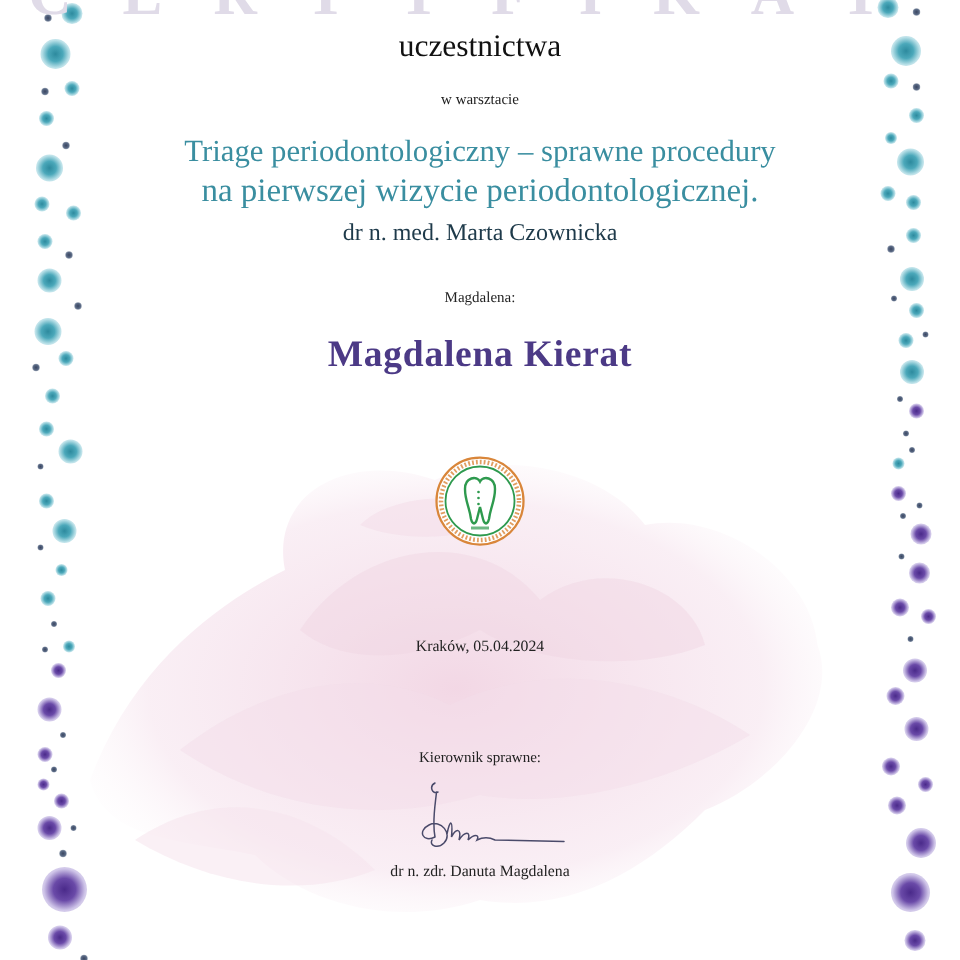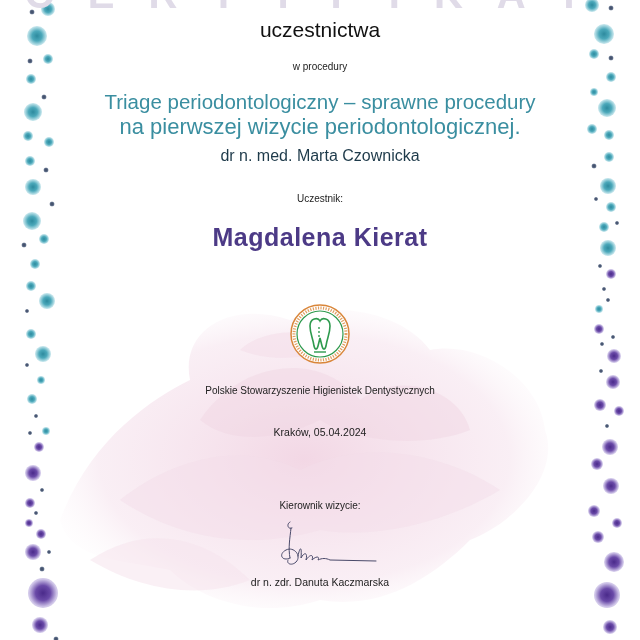--- a/index.html
+++ b/index.html
@@ -6,21 +6,21 @@
       margin: 0; padding: 0;
       width: 640px; height: 640px;
       overflow: hidden;
       background: #ffffff;
     }
     .page {
       position: relative;
       width: 635px; height: 640px;
       background: #ffffff;
       overflow: hidden;
-      font-family: Liberation Sans, sans-serif;
+      font-family: Liberation Serif, serif;
     }
     
     .flower {
       position: absolute;
       left: 0; top: 0;
       width: 640px; height: 640px;
       pointer-events: none;
     }
     .dot {
       position: absolute;
@@ -180,40 +180,39 @@
     <div class="dot purple" style="left:617px;top:523px;width:10px;height:10px;"></div>
     <div class="dot purple" style="left:598px;top:537px;width:12px;height:12px;"></div>
     <div class="dot purple" style="left:614px;top:562px;width:20px;height:20px;"></div>
     <div class="dot purple" style="left:607px;top:595px;width:26px;height:26px;"></div>
     <div class="dot purple" style="left:610px;top:627px;width:14px;height:14px;"></div>
   </div>
 
   <div class="top-heading">CERTYFIKAT</div>
 
   <div class="text t-uczest">uczestnictwa</div>
-  <div class="text t-warsz">w procedury</div>
+  <div class="text t-warsz">w warsztacie</div>
   <div class="text t-title1">Triage periodontologiczny – sprawne procedury</div>
   <div class="text t-title2">na pierwszej wizycie periodontologicznej.</div>
   <div class="text t-lecturer">dr n. med. Marta Czownicka</div>
-  <div class="text t-uczestnik">Uczestnik:</div>
+  <div class="text t-uczestnik">Magdalena:</div>
   <div class="text t-name">Magdalena Kierat</div>
 
   <svg class="logo" viewBox="0 0 60 60">
     <circle cx="30" cy="30" r="29" fill="#ffffff" stroke="#d9863a" stroke-width="1.5"></circle>
     <circle cx="30" cy="30" r="23" fill="#ffffff" stroke="#2e9a4e" stroke-width="1.2"></circle>
     <circle cx="30" cy="30" r="26" fill="none" stroke="#d9863a" stroke-width="3" stroke-dasharray="1.2 1.4" opacity="0.8"></circle>
     <path d="M20 22 C 20 14, 28 13, 30 17 C 32 13, 40 14, 40 22 C 40 30, 37 34, 36 42 C 35 46, 33 46, 32 42 L 30 34 L 28 42 C 27 46, 25 46, 24 42 C 23 34, 20 30, 20 22 Z" fill="none" stroke="#2e9a4e" stroke-width="1.6"></path>
     <circle cx="29" cy="24" r="0.9" fill="#2e9a4e"></circle>
     <circle cx="29" cy="28" r="0.9" fill="#2e9a4e"></circle>
     <circle cx="29" cy="32" r="0.9" fill="#2e9a4e"></circle>
     <rect x="24" y="47" width="12" height="2" fill="#2e9a4e" opacity="0.7"></rect>
   </svg>
 
-  <div class="text t-org">Polskie Stowarzyszenie Higienistek Dentystycznych</div>
   <div class="text t-date">Kraków, 05.04.2024</div>
-  <div class="text t-kier">Kierownik wizycie:</div>
+  <div class="text t-kier">Kierownik sprawne:</div>
 
   <svg class="signature" viewBox="0 0 110 55">
     <path d="M20 6 C 16 8, 18 14, 22 12 M21 12 C 20 22, 18 32, 20 42 M20 42 C 12 46, 8 38, 16 34 C 24 30, 32 40, 26 46 C 22 50, 16 48, 18 44 M28 40 C 30 30, 32 30, 31 42 C 34 36, 38 36, 36 44 C 40 38, 44 38, 42 44 C 46 40, 50 40, 48 44 C 52 42, 56 42, 60 44 L 106 45" fill="none" stroke="#4a4a6a" stroke-width="1" stroke-linecap="round"></path>
   </svg>
 
-  <div class="text t-kiername">dr n. zdr. Danuta Kaczmarska</div>
+  <div class="text t-kiername">dr n. zdr. Danuta Magdalena</div>
 </div>
 
 </body></html>

